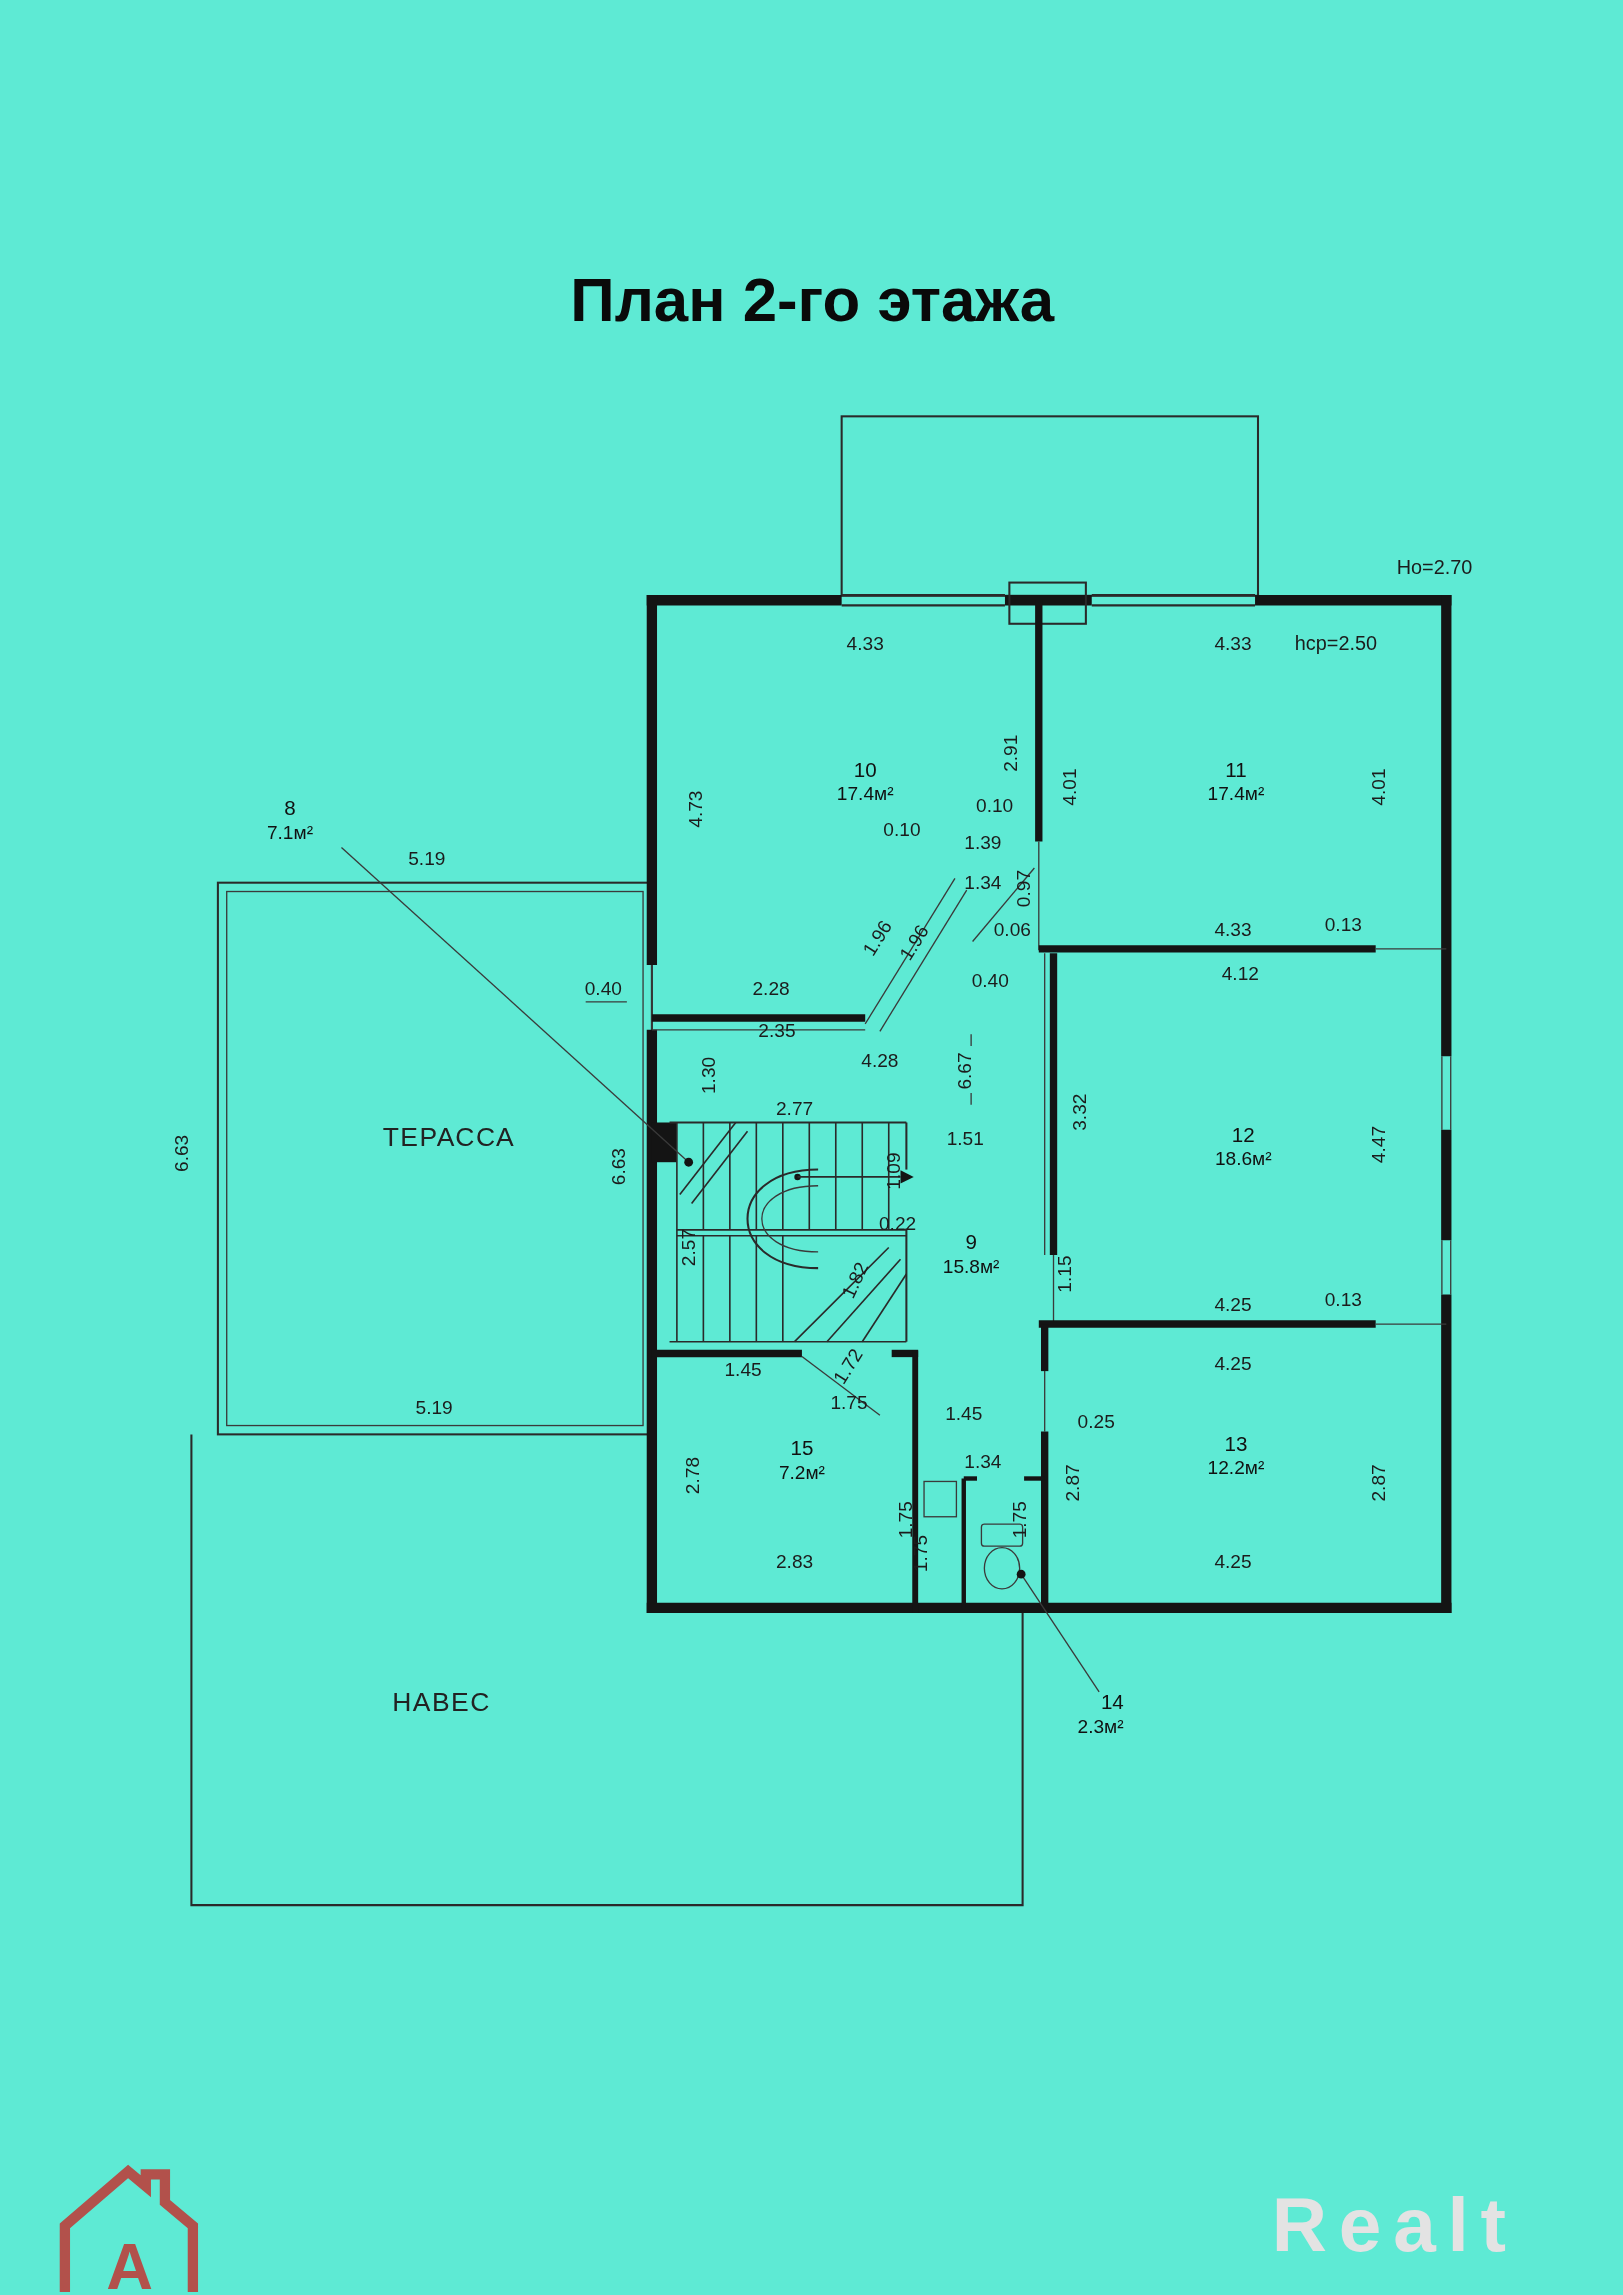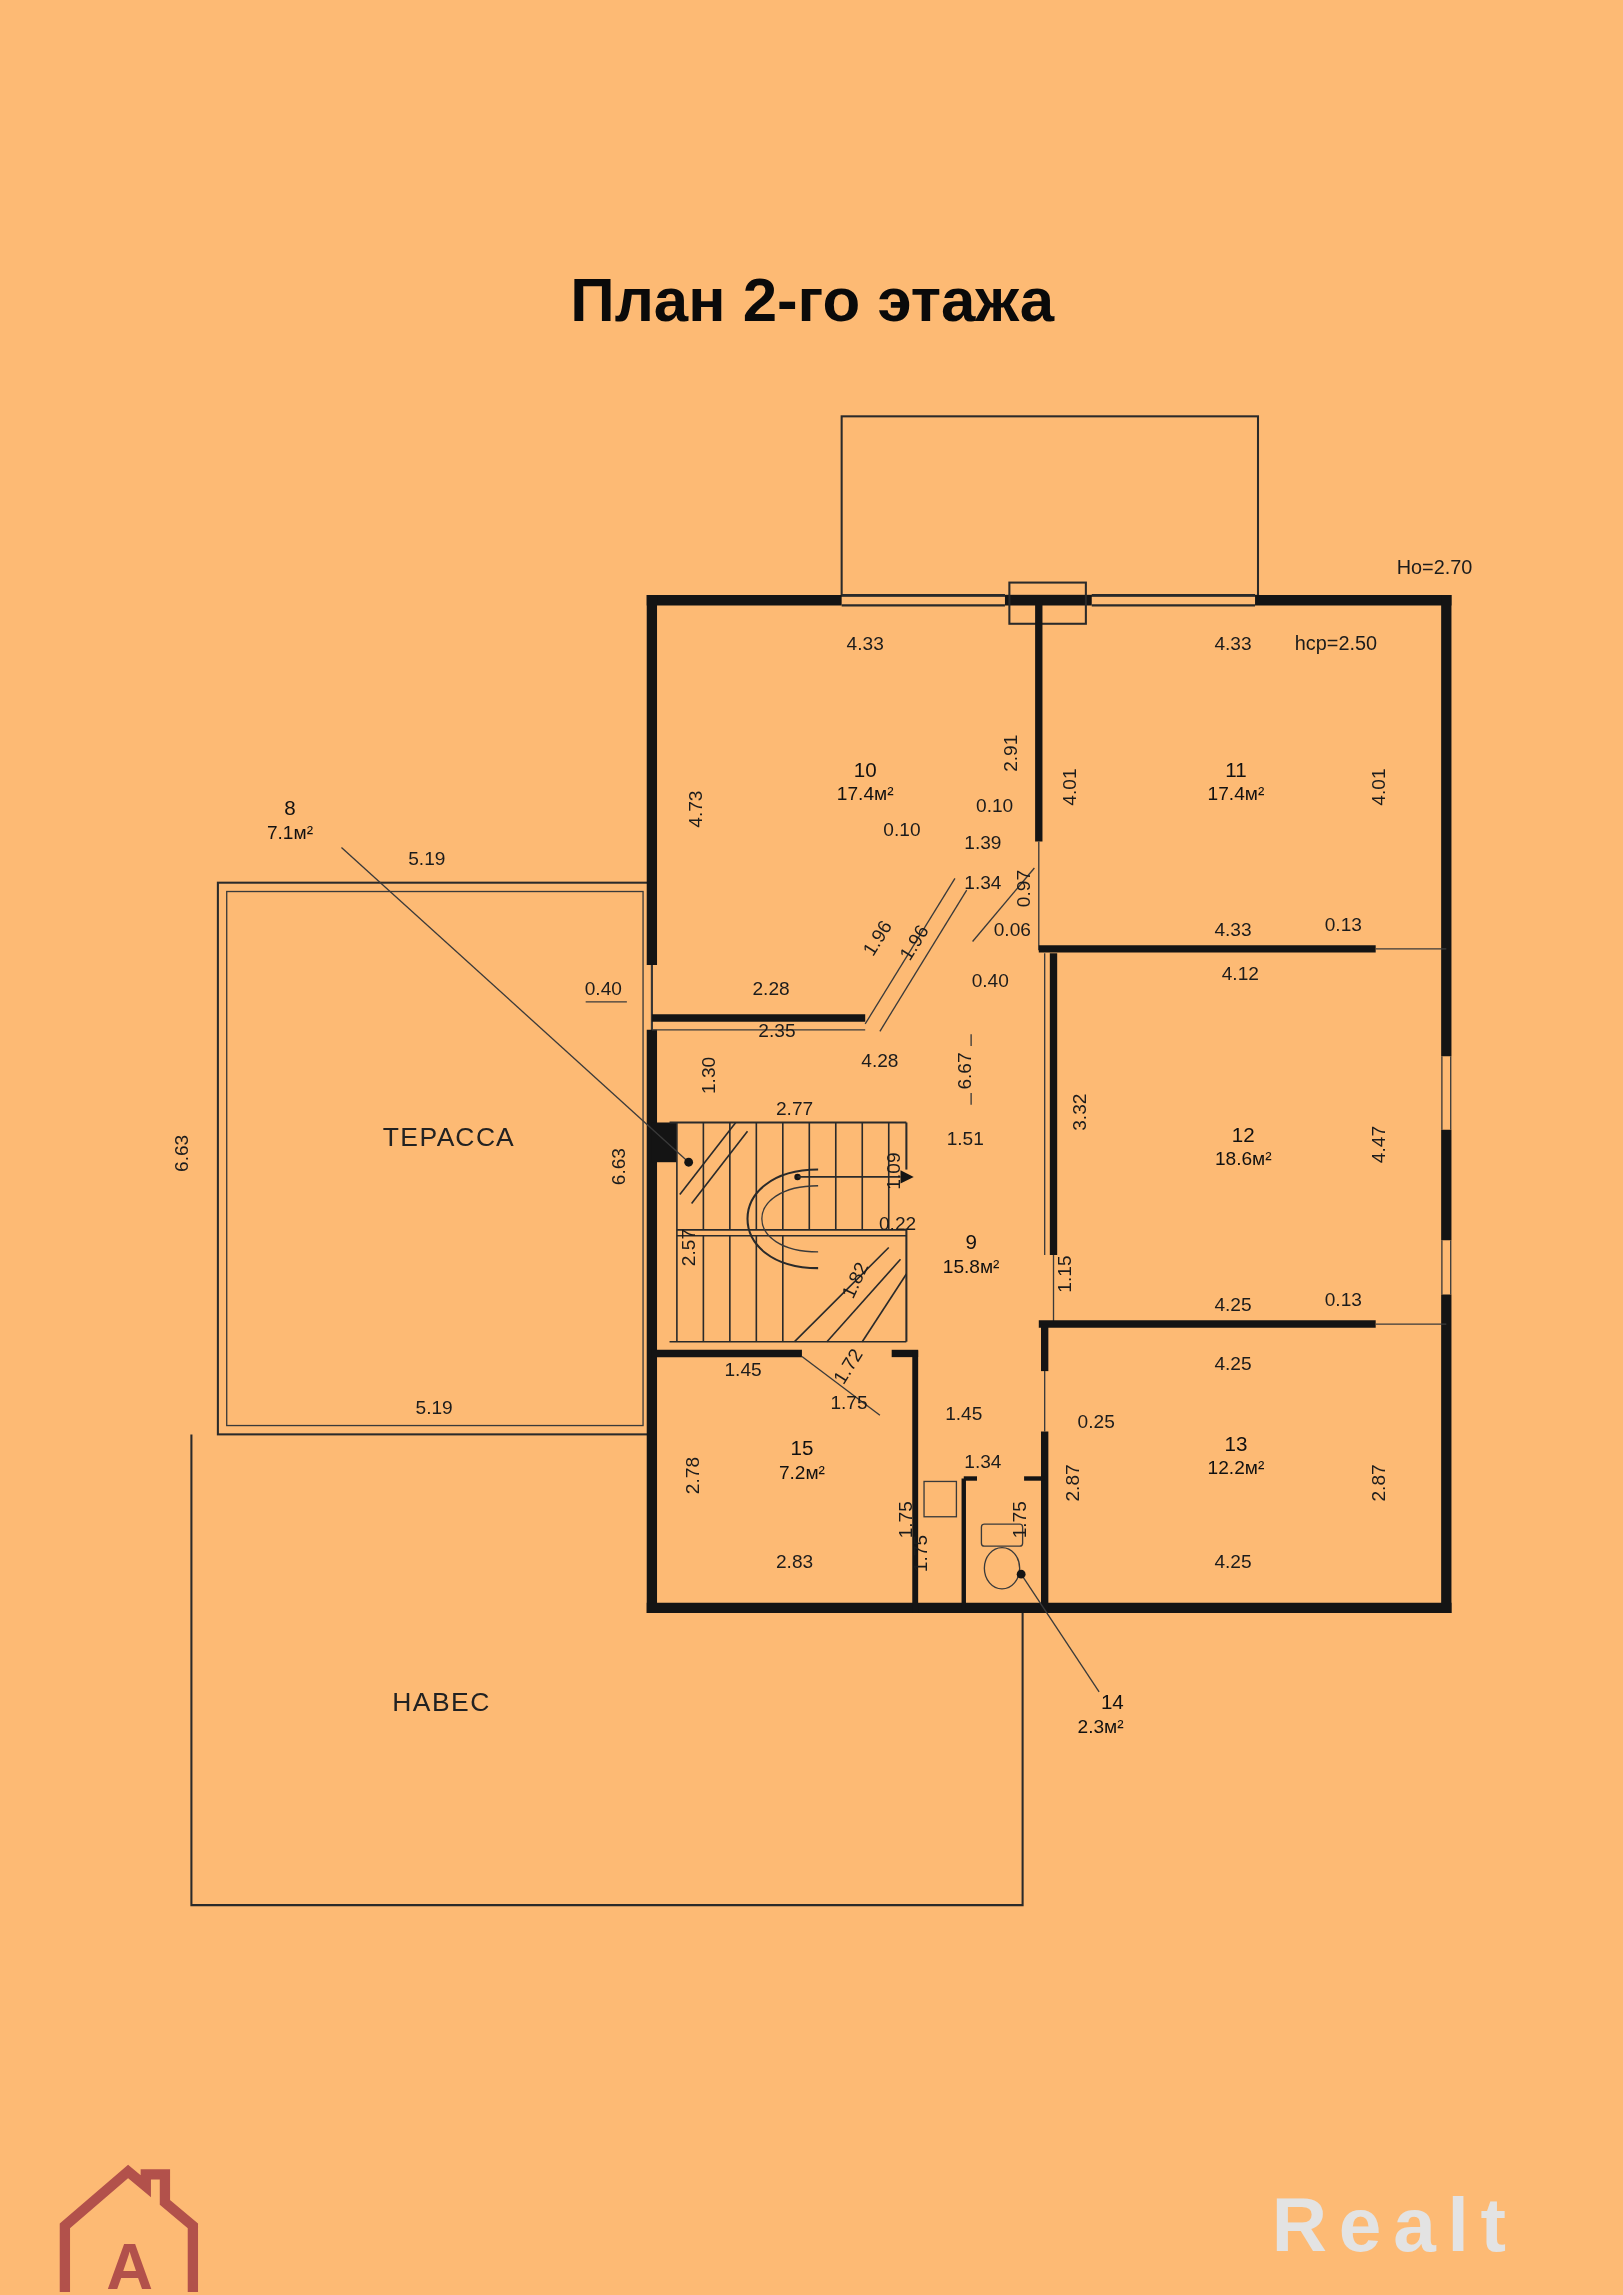--- a/index.html
+++ b/index.html
@@ -1,16 +1,16 @@
 <!DOCTYPE html>
 <html style="font-size:10.5px"><head>
 <meta charset="utf-8">
 <style>
   html, body { margin: 0; padding: 0; background: #ffffff; }
-  .page { position: relative; width: 1623px; height: 2295px; background: #fdba74; overflow: hidden; }
+  .page { position: relative; width: 1623px; height: 2295px; background: #5eead4; overflow: hidden; }
   svg.plan { position: absolute; left: 0; top: 0; width: 1623px; height: 2295px; }
 
   .wall   { stroke: #141414; stroke-width: 7; fill: none; stroke-linecap: butt; }
   .wall5  { stroke: #141414; stroke-width: 5; fill: none; }
   .wall4  { stroke: #141414; stroke-width: 4; fill: none; }
   .wall3  { stroke: #141414; stroke-width: 3; fill: none; }
   .thin   { stroke: #2a2a2a; stroke-width: 1.4; fill: none; }
   .thin08 { stroke: #3a3a3a; stroke-width: 0.9; fill: none; }
   .step   { stroke: #2a2a2a; stroke-width: 1.1; fill: none; }
 

